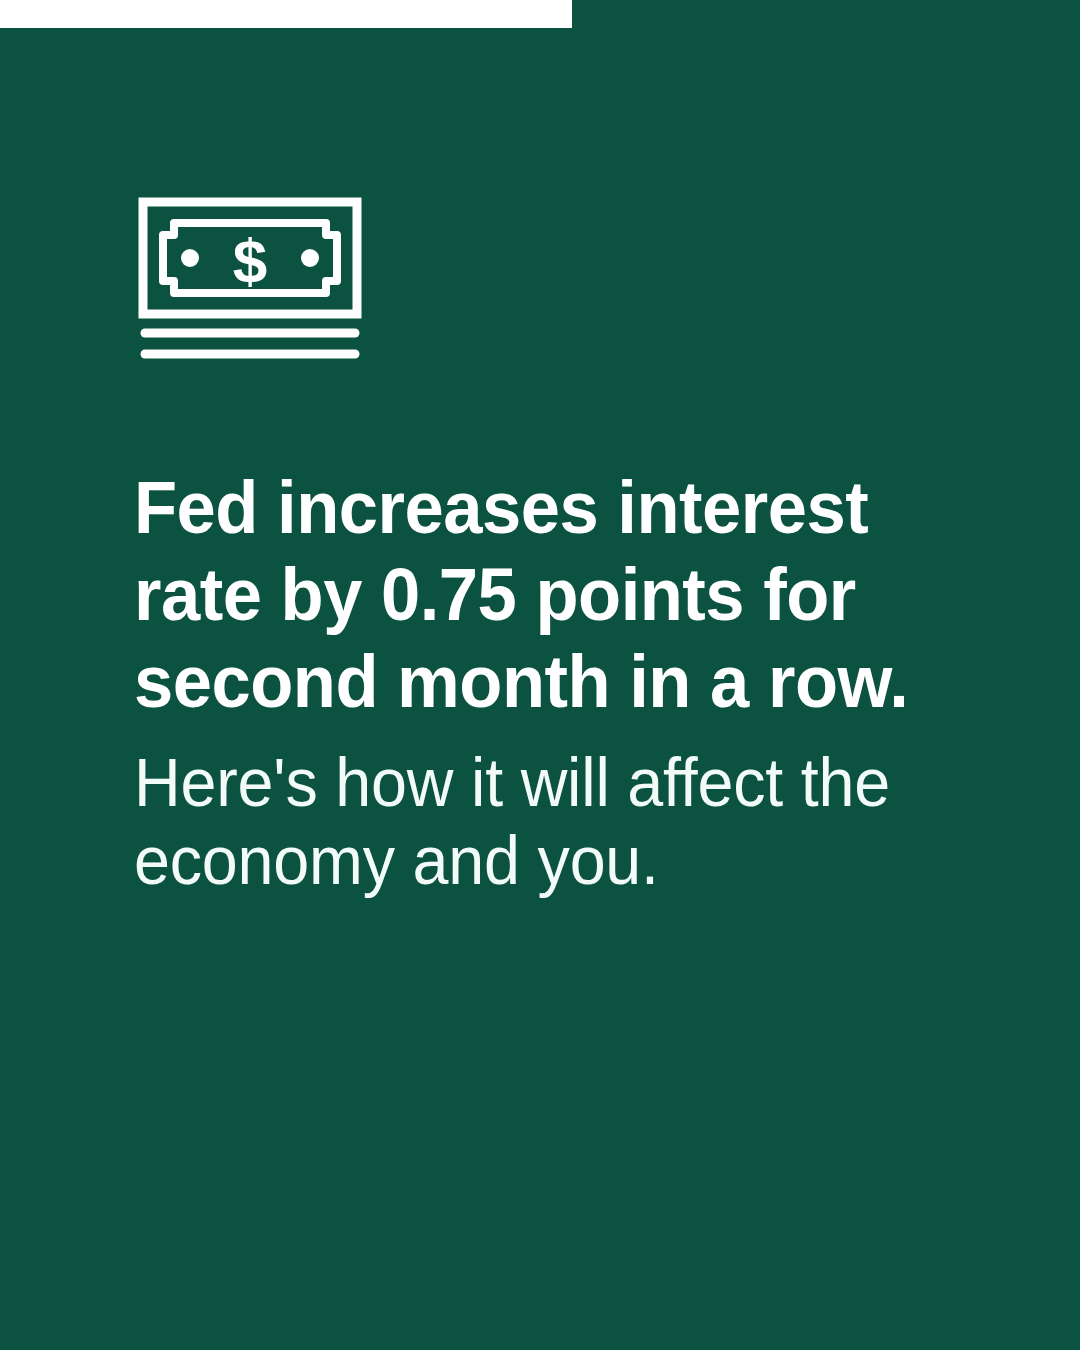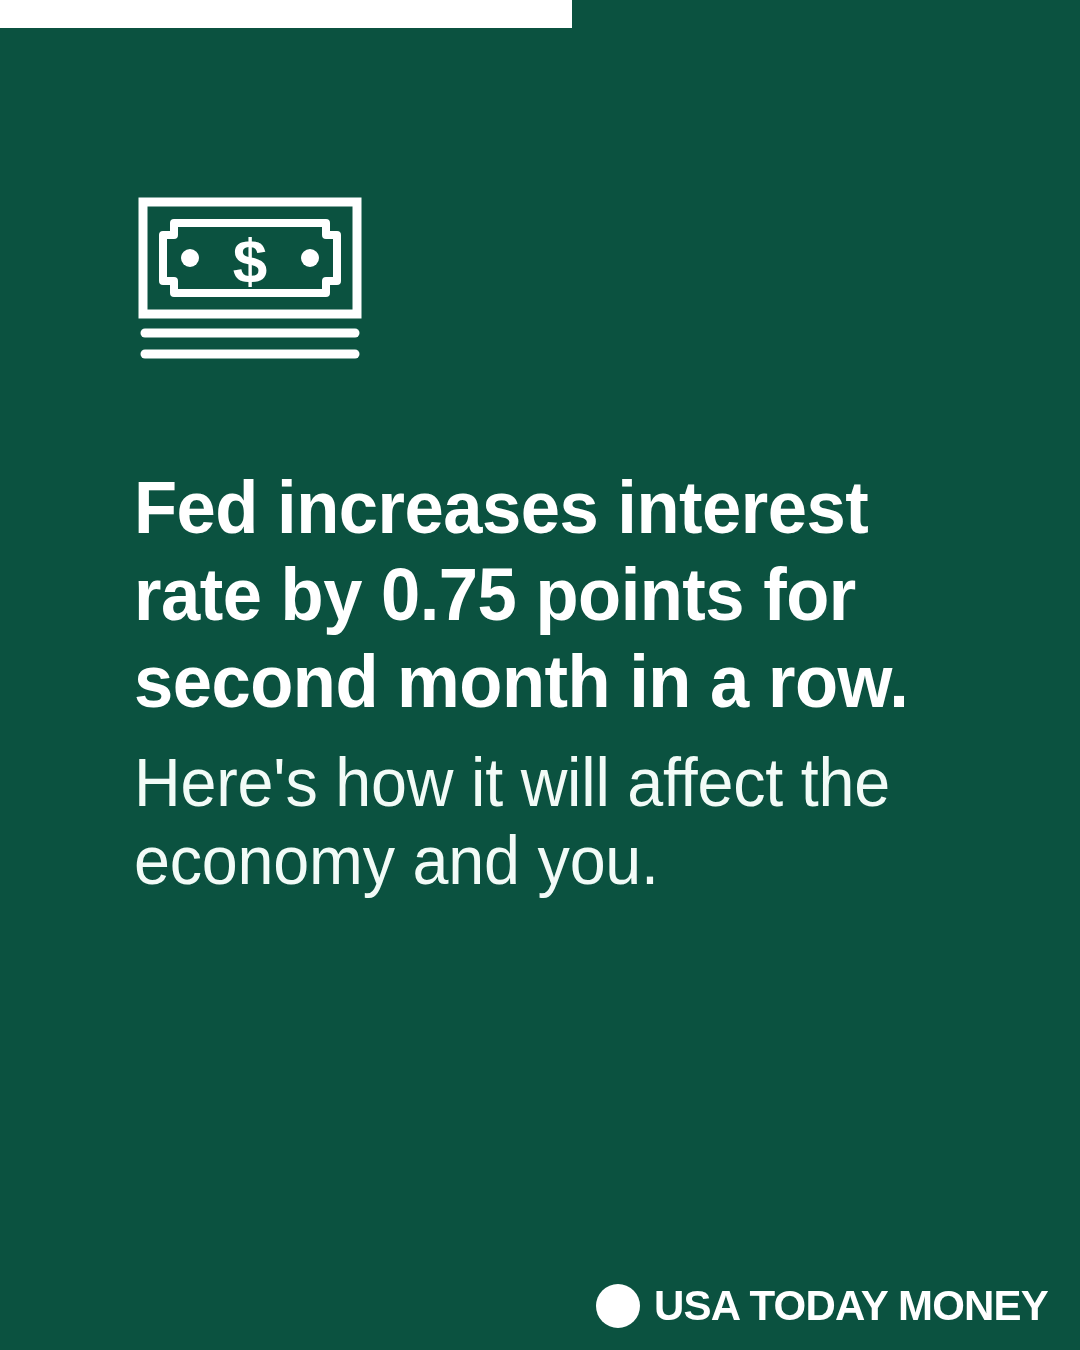--- a/index.html
+++ b/index.html
@@ -137,18 +137,14 @@
     <span class="hl-line">Fed increases interest</span>
     <span class="hl-line">rate by 0.75 points for</span>
     <span class="hl-line">second month in a row.</span>
   </h1>
 
   <p id="subheadline">
     <span class="sub-line">Here's how it will affect the</span>
     <span class="sub-line">economy and you.</span>
   </p>
 
-  <div id="brand">
-    <span id="brand-dot"></span>
-    <span id="brand-name">USA TODAY MONEY</span>
-  </div>
 
 </div>
 
 </body></html>

